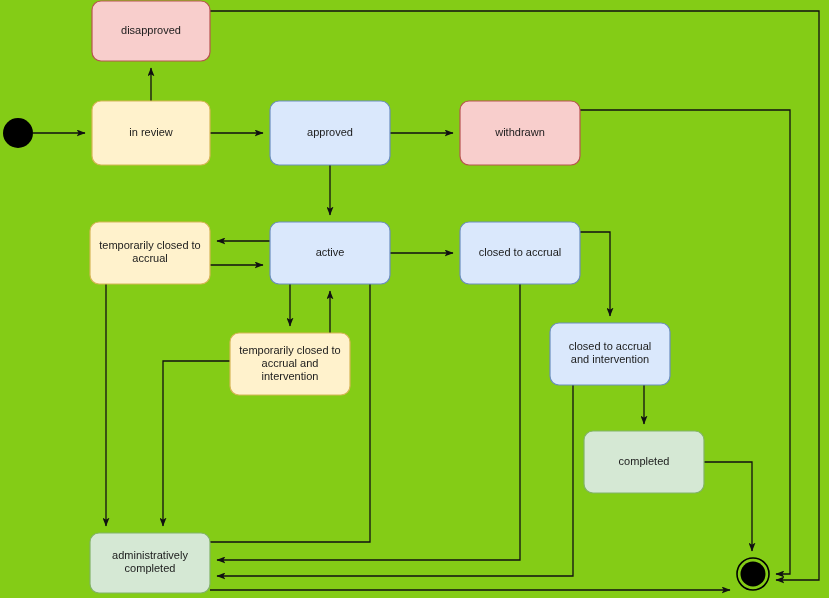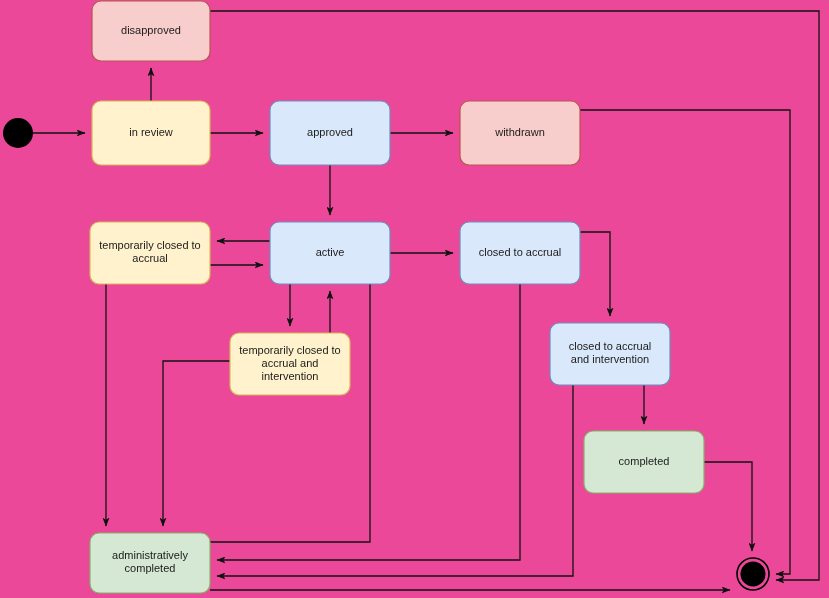--- a/index.html
+++ b/index.html
@@ -4,21 +4,21 @@
 <style>
   html, body {
     margin: 0;
     padding: 0;
     background: #ffffff;
   }
   #canvas-wrap {
     position: relative;
     width: 829px;
     height: 598px;
-    background: #ec4899;
+    background: #84cc16;
     overflow: hidden;
     font-family: "Liberation Sans", sans-serif;
   }
   svg#diagram {
     display: block;
     width: 829px;
     height: 598px;
   }
   .node-box {
     stroke-width: 1.2;

